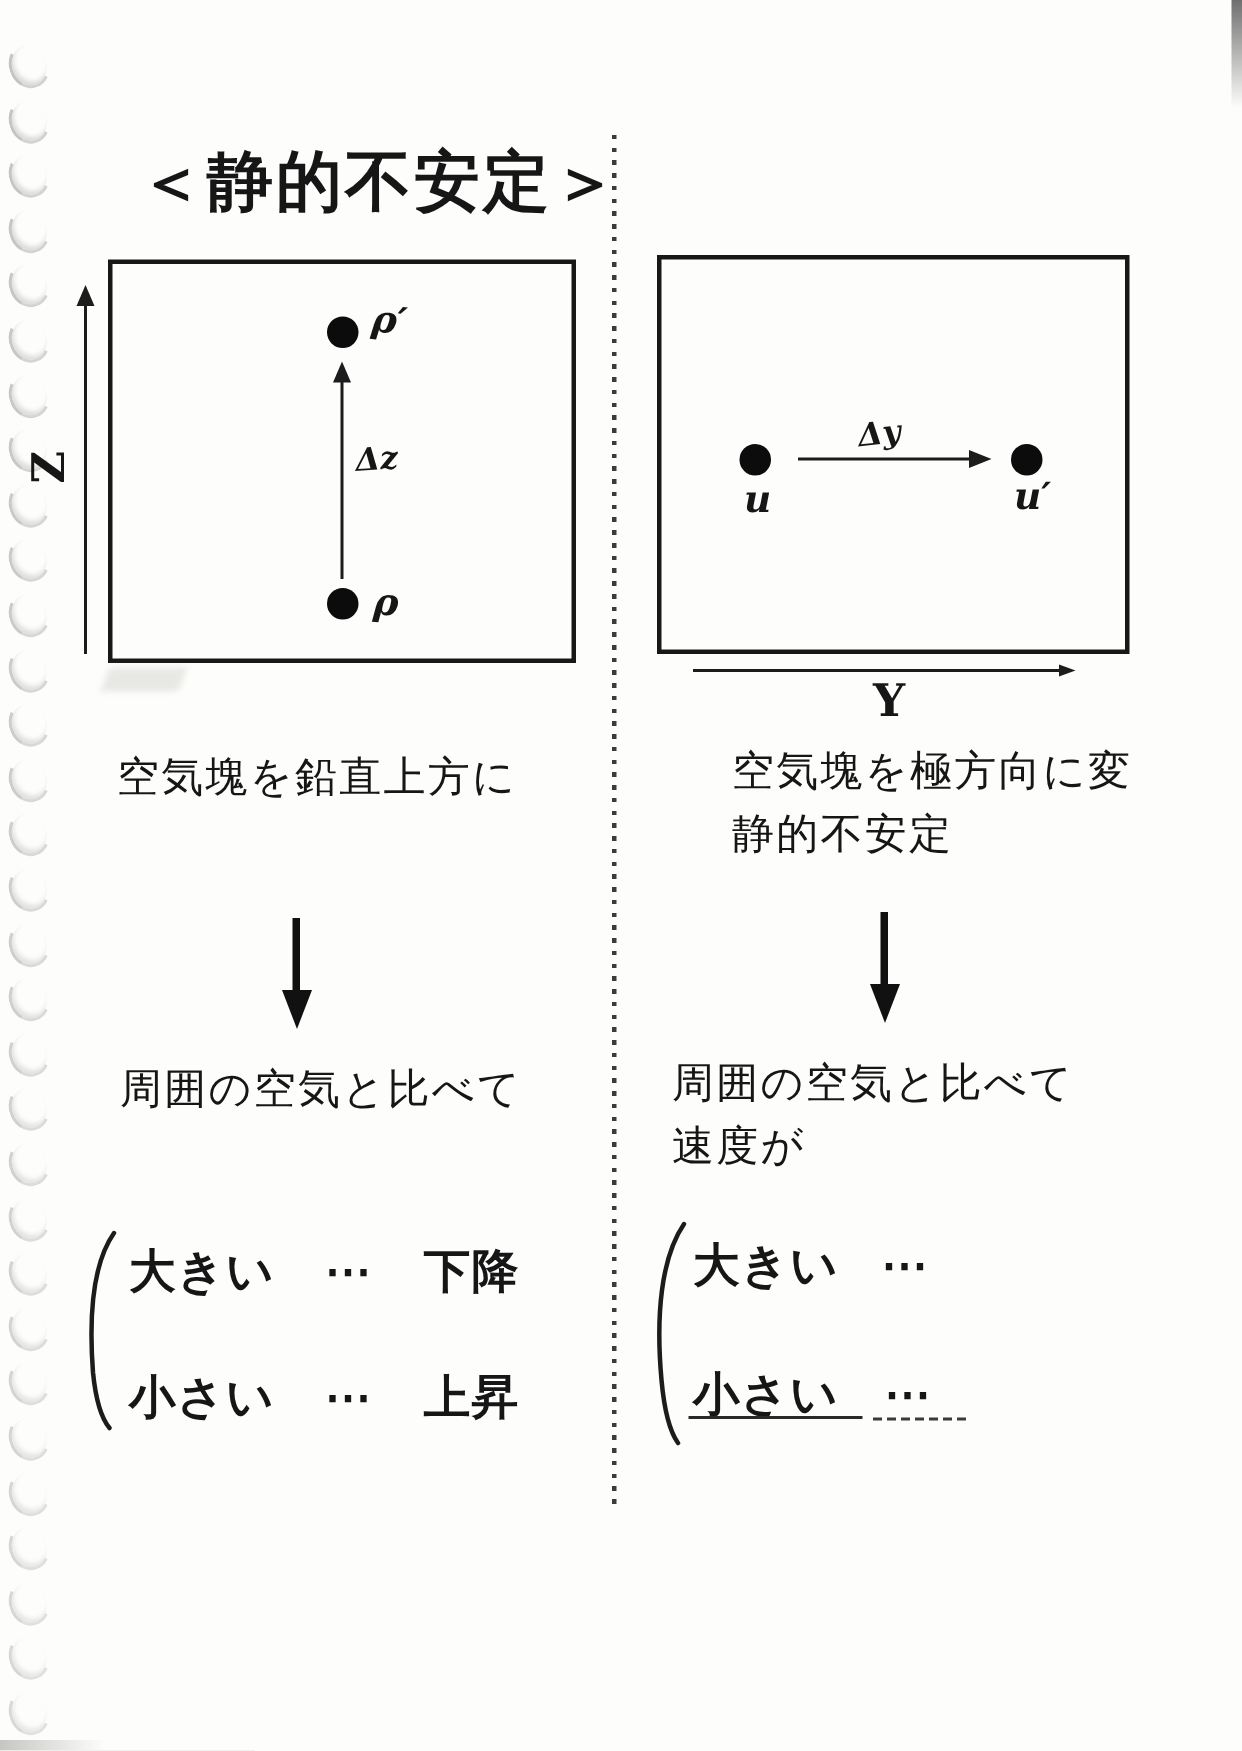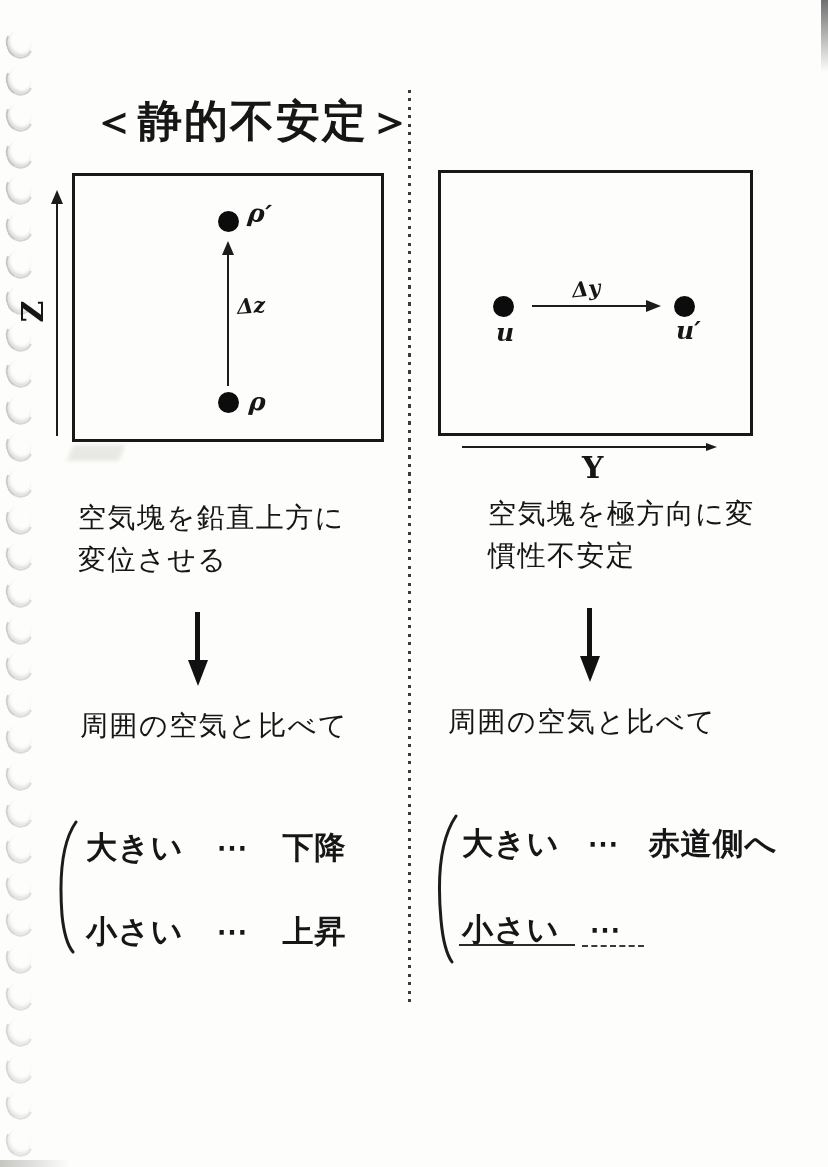--- a/index.html
+++ b/index.html
@@ -104,21 +104,20 @@
   <div class="abs vline" style="left:227px;top:253px;height:133px;"></div>
   <div class="abs hand" style="left:237px;top:293px;font-size:21px;transform:rotate(-4deg);">Δz</div>
 
   <div class="abs parcel" style="left:218px;top:392px;"></div>
   <div class="abs hand" style="left:249px;top:387px;font-size:25px;transform:rotate(4deg);">ρ</div>
 
   <div class="abs smudge" style="left:70px;top:445px;width:52px;height:16px;"></div>
 
   <div class="abs jp para" style="left:78px;top:497px;">
     <div>空気塊を鉛直上方に</div>
-    <div>変位させる</div>
   </div>
 
   <div class="abs big-arrow-shaft" style="left:195px;top:612px;height:50px;"></div>
   <div class="abs big-arrow-head" style="left:188px;top:660px;"></div>
 
   <div class="abs jp para" style="left:80px;top:705px;">
     <div>周囲の空気と比べて</div>
   </div>
 
   <svg class="abs" style="left:54px;top:820px;" width="28" height="134" viewBox="0 0 28 134">
@@ -148,38 +147,38 @@
 
   <div class="abs parcel" style="left:674px;top:296px;"></div>
   <div class="abs hand" style="left:676px;top:316px;font-size:25px;">u′</div>
 
   <div class="abs hline" style="left:462px;top:446px;width:248px;height:1.6px;"></div>
   <div class="abs arrowhead-right-sm" style="left:706px;top:443px;"></div>
   <div class="abs jp" style="left:582px;top:450px;font-size:30px;font-weight:700;font-family:'DejaVu Serif',serif;">Y</div>
 
   <div class="abs jp para" style="left:452px;top:493px;margin-left:36px;">
     <div>空気塊を極方向に変</div>
-    <div>慣性不安定</div>
+    <div>静的不安定</div>
   </div>
 
   <div class="abs big-arrow-shaft" style="left:587px;top:608px;height:50px;"></div>
   <div class="abs big-arrow-head" style="left:580px;top:656px;"></div>
 
   <div class="abs jp para" style="left:448px;top:701px;">
     <div>周囲の空気と比べて</div>
+    <div>速度が</div>
   </div>
 
   <svg class="abs" style="left:432px;top:814px;" width="30" height="150" viewBox="0 0 30 150">
     <path d="M 24 2 C 9 24, 5 62, 9 106 C 11 128, 15 141, 20 148" fill="none" stroke="#1c1c1c" stroke-width="3" stroke-linecap="round"></path>
   </svg>
 
   <div class="abs jp outcome-row" style="left:462px;top:823px;">
     <span>大きい</span>
     <span class="dots" style="margin:0 28px;">⋯</span>
-    <span>赤道側へ</span>
   </div>
   <div class="abs jp outcome-row" style="left:462px;top:909px;">
     <span>小さい</span>
     <span class="dots" style="margin:0 30px;">⋯</span>
   </div>
 
   <div class="abs underline-solid" style="left:459px;top:944px;width:116px;"></div>
   <div class="abs underline-dashed" style="left:582px;top:945px;width:62px;"></div>
 
 </div>

